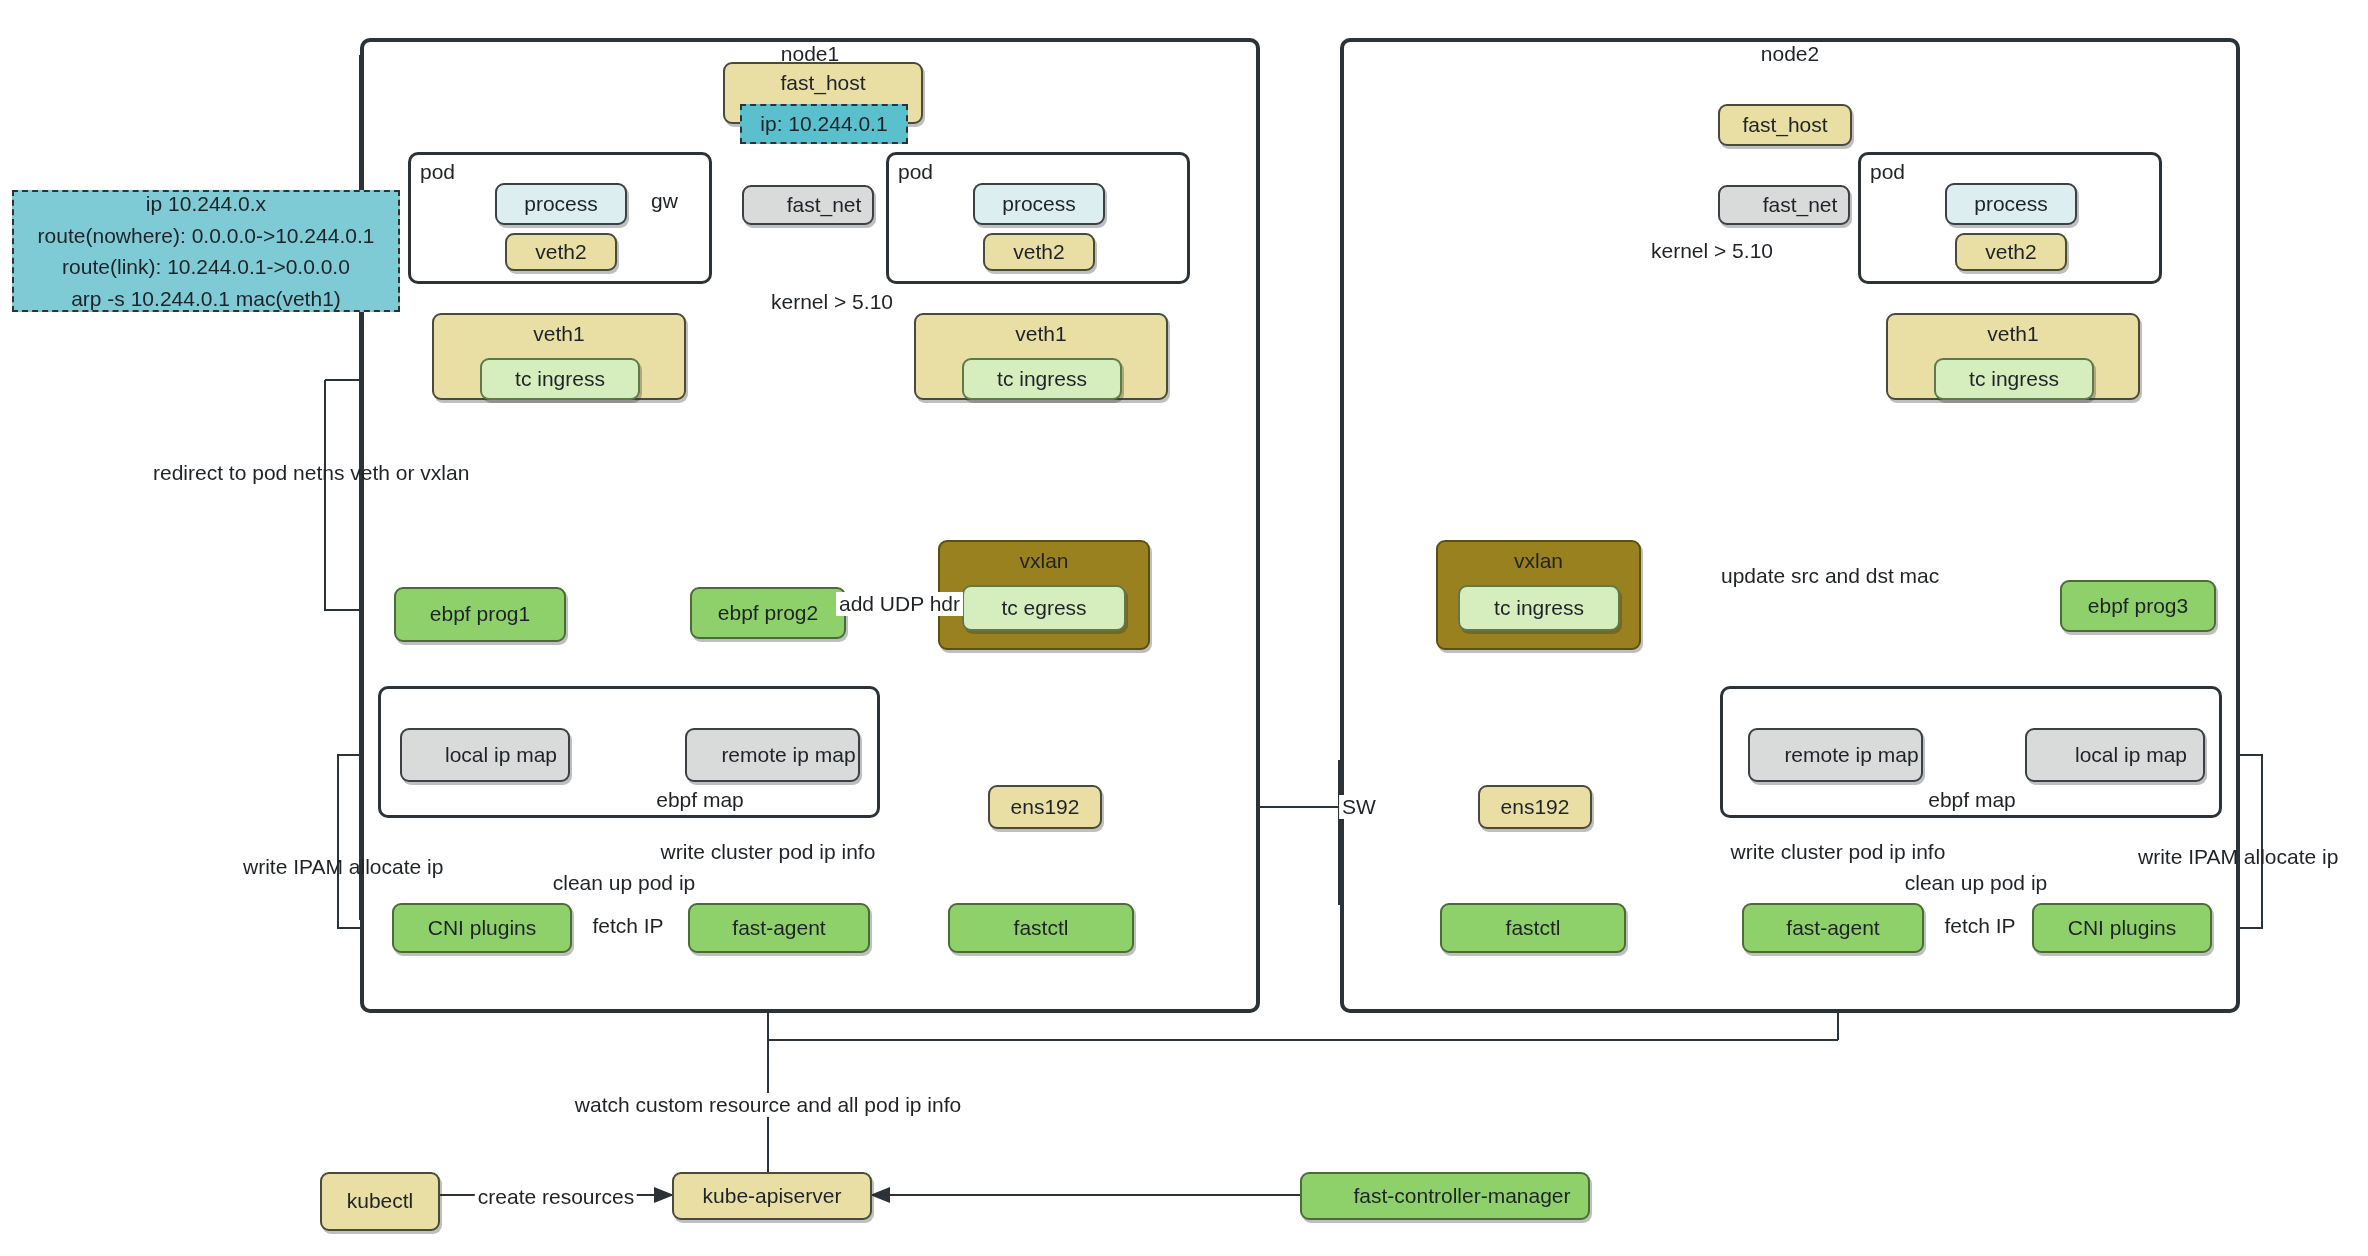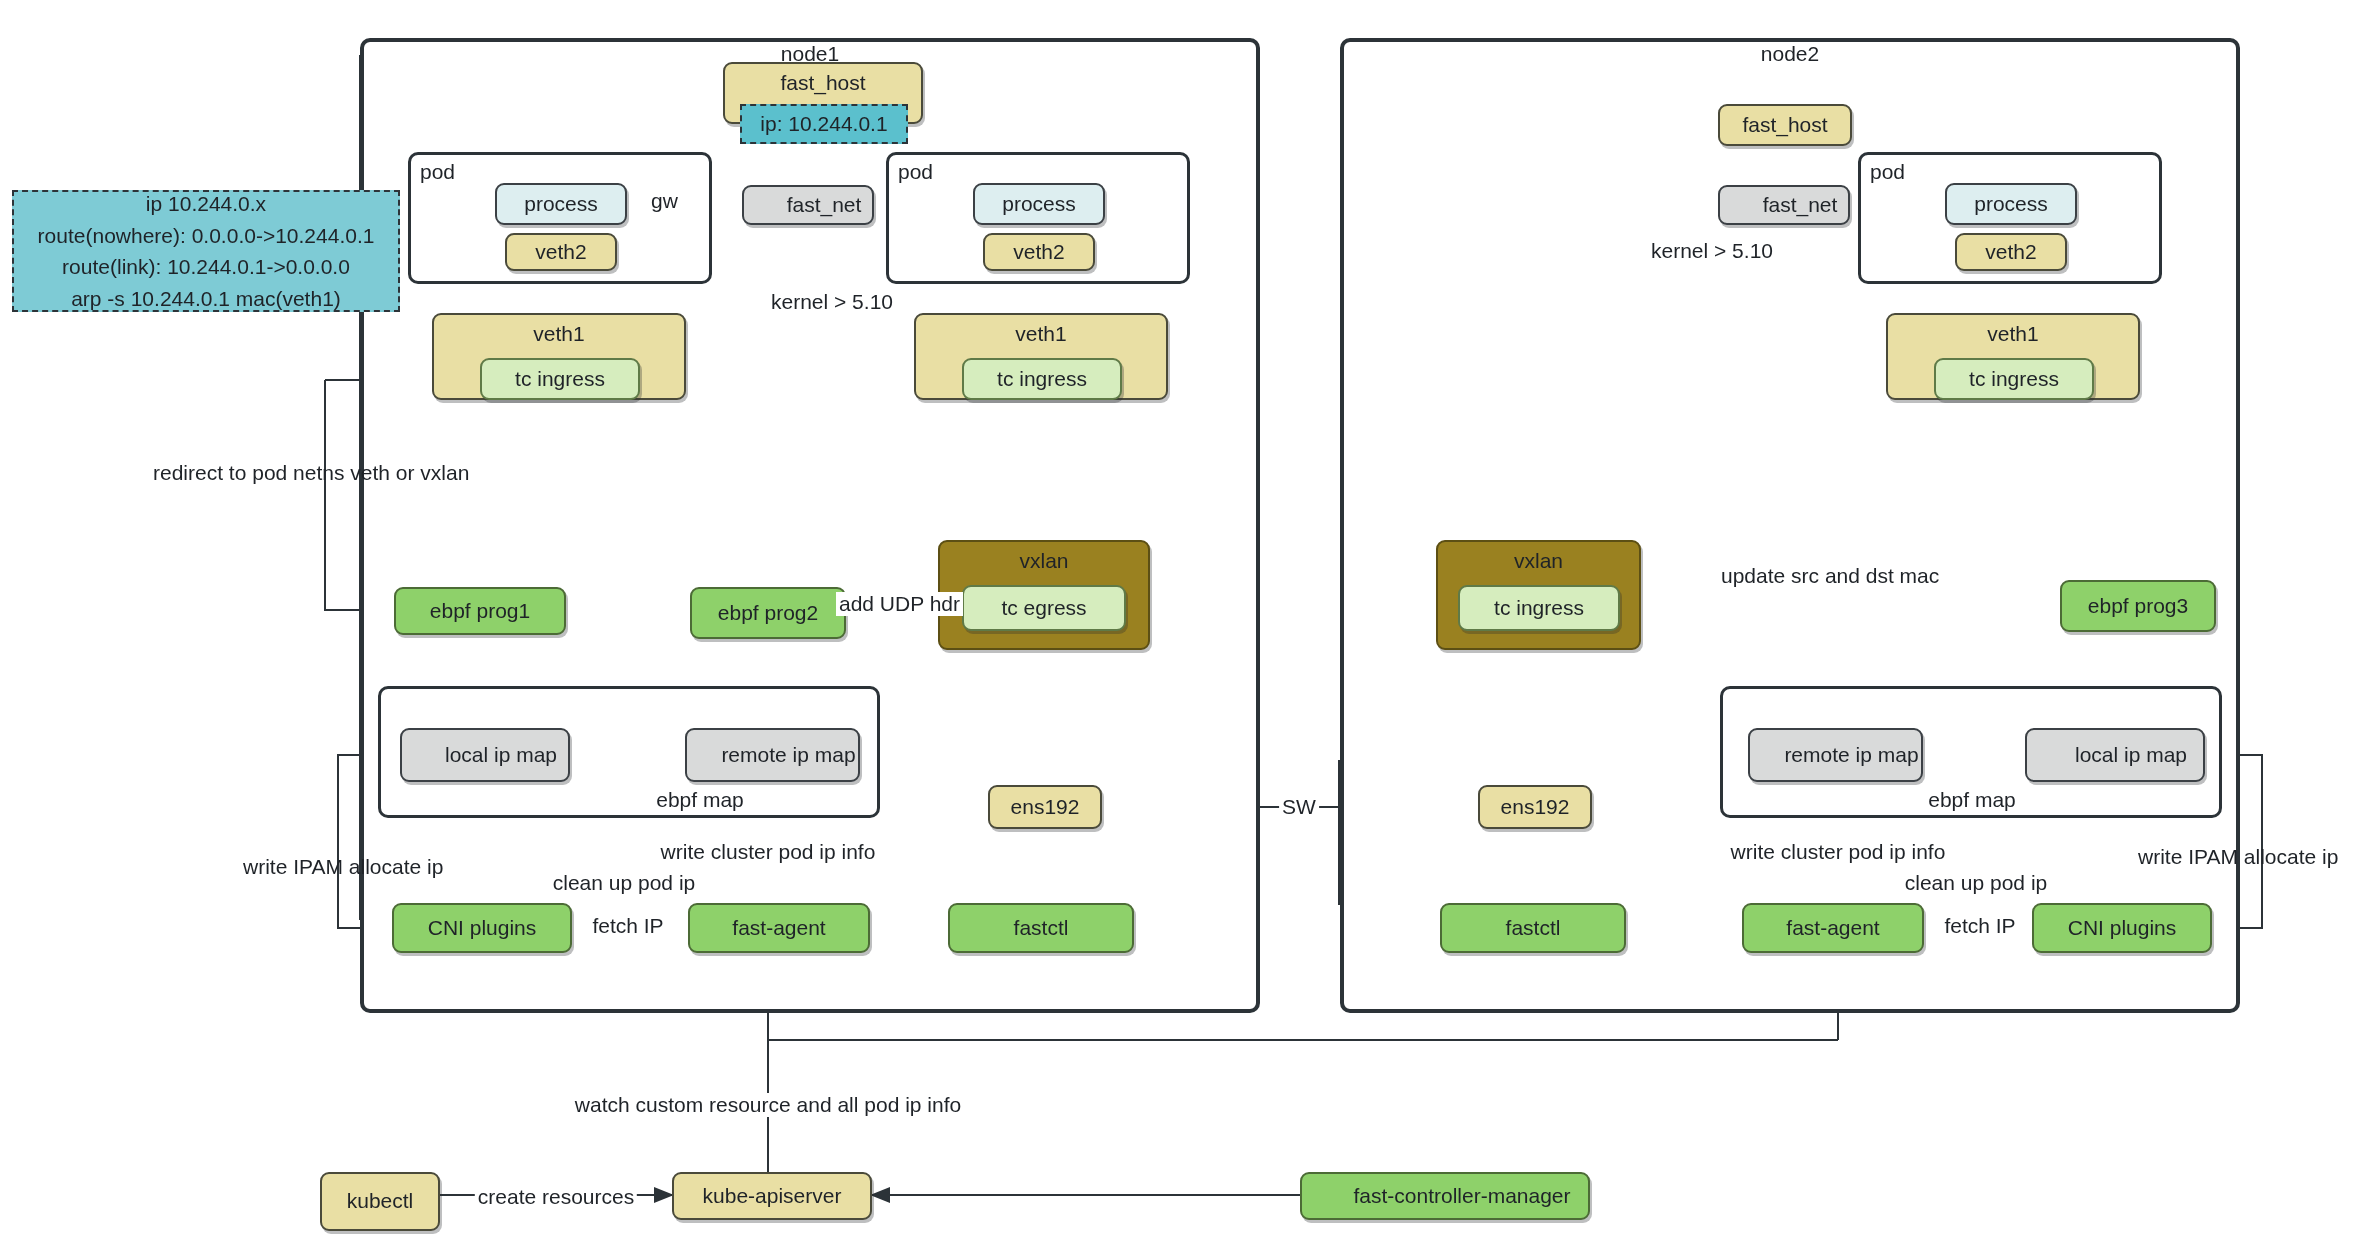--- a/index.html
+++ b/index.html
@@ -188,21 +188,21 @@
   </div>
   <div class="bx green-lt" style="left:962px;top:358px;width:160px;height:42px;">tc ingress</div>
 
   <div class="bx yellow-dk titled" style="left:938px;top:540px;width:212px;height:110px;">
     <span class="cap">vxlan</span>
   </div>
   <div class="bx green-lt" style="left:962px;top:585px;width:164px;height:46px;">tc egress</div>
 
   <div class="bx yellow" style="left:988px;top:785px;width:114px;height:44px;">ens192</div>
 
-  <div class="bx green" style="left:394px;top:587px;width:172px;height:48px;">ebpf prog1</div>
+  <div class="bx green" style="left:394px;top:587px;width:172px;height:55px;">ebpf prog1</div>
   <div class="bx green" style="left:690px;top:587px;width:156px;height:52px;">ebpf prog2</div>
 
   <div class="bx plainbox" style="left:378px;top:686px;width:502px;height:132px;"></div>
   <div class="maplabel" style="left:700px;top:788px;">ebpf map</div>
   <div class="bx grey" style="left:400px;top:728px;width:170px;height:54px;">local ip map</div>
   <div class="bx grey" style="left:685px;top:728px;width:175px;height:54px;">remote ip map</div>
 
   <div class="bx green" style="left:392px;top:903px;width:180px;height:50px;">CNI plugins</div>
   <div class="bx green" style="left:688px;top:903px;width:182px;height:50px;">fast-agent</div>
   <div class="bx green" style="left:948px;top:903px;width:186px;height:50px;">fastctl</div>
@@ -250,21 +250,21 @@
     <span>route(nowhere): 0.0.0.0-&gt;10.244.0.1</span>
     <span>route(link): 10.244.0.1-&gt;0.0.0.0</span>
     <span>arp -s 10.244.0.1 mac(veth1)</span>
   </div>
 
   <div class="lbl c" style="left:832px;top:290px;">kernel &gt; 5.10</div>
   <div class="lbl c" style="left:1712px;top:239px;">kernel &gt; 5.10</div>
   <div class="lbl nb" style="left:150px;top:461px;">redirect to pod netns veth or vxlan</div>
   <div class="lbl" style="left:836px;top:592px;">add UDP hdr</div>
   <div class="lbl" style="left:1718px;top:556px;margin-top:8px;">update src and dst mac</div>
-  <div class="lbl c" style="left:1299px;top:795px;">SW</div>
+  <div class="lbl c" style="left:1359px;top:795px;">SW</div>
 
   <div class="lbl nb" style="left:240px;top:855px;">write IPAM allocate ip</div>
   <div class="lbl nb" style="left:2135px;top:845px;">write IPAM allocate ip</div>
   <div class="lbl c" style="left:768px;top:840px;">write cluster pod ip info</div>
   <div class="lbl c" style="left:1838px;top:840px;">write cluster pod ip info</div>
   <div class="lbl c" style="left:624px;top:871px;">clean up pod ip</div>
   <div class="lbl c" style="left:1976px;top:871px;">clean up pod ip</div>
   <div class="lbl c" style="left:628px;top:914px;">fetch IP</div>
   <div class="lbl c" style="left:1980px;top:914px;">fetch IP</div>
 

